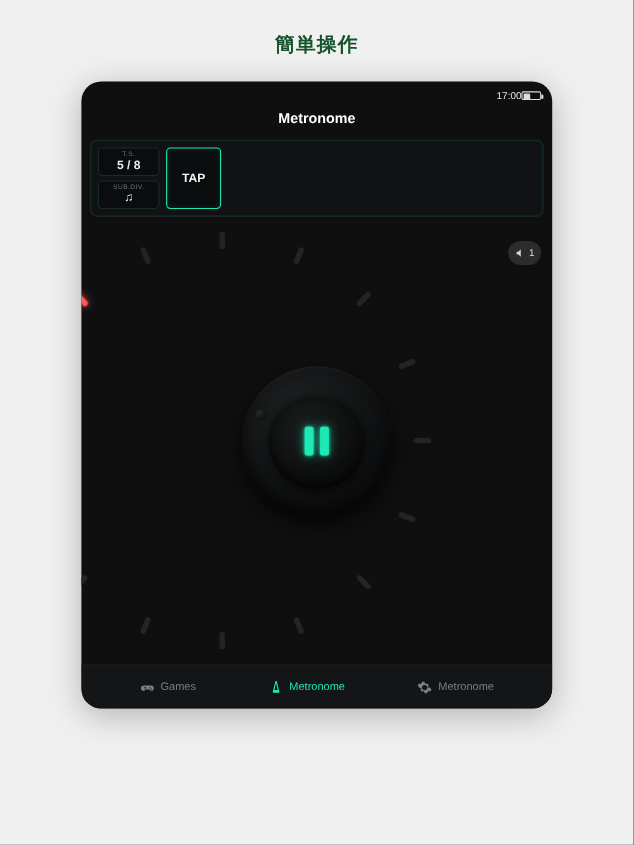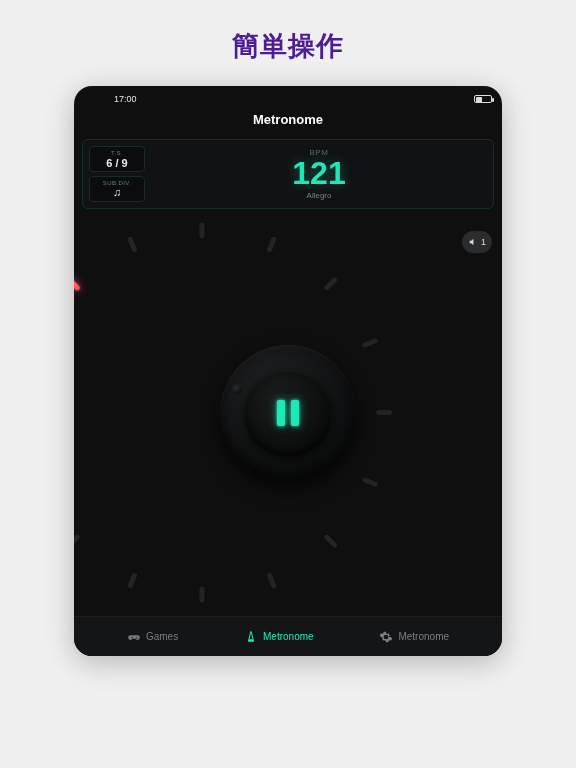--- a/index.html
+++ b/index.html
@@ -5,23 +5,23 @@
   * { box-sizing: border-box; margin: 0; padding: 0; }
   html, body { width: 576px; height: 768px; }
   body {
     background: #f0f0f0;
     font-family: -apple-system, "Helvetica Neue", Arial, sans-serif;
     display: flex;
     flex-direction: column;
     align-items: center;
   }
   .page-title {
-    font-size: 27px;
+    font-size: 18px;
     font-weight: 700;
-    color: #4c1d95;
+    color: #14532d;
     margin-top: 28px;
     margin-bottom: 22px;
     letter-spacing: 1px;
   }
   .device {
     width: 428px;
     height: 570px;
     background: #0f0f10;
     border-radius: 18px;
     box-shadow: 0 6px 30px rgba(0,0,0,0.25);
@@ -34,21 +34,21 @@
     height: 18px;
     display: flex;
     justify-content: space-between;
     align-items: center;
     padding: 0 10px;
     margin-top: 4px;
     color: #e6e6e6;
     font-size: 9px;
   }
   .statusbar .spacer { width: 30px; }
-  .statusbar .clock { flex: 1; text-align: left; font-weight: 500; }
+  .statusbar .clock { flex: 1; text-align: right; font-weight: 500; }
   .statusbar .battery {
     width: 18px; height: 8px; border: 1px solid #ddd; border-radius: 2px;
     position: relative;
   }
   .statusbar .battery::after {
     content: ""; position: absolute; right: -3px; top: 2px;
     width: 2px; height: 4px; background: #ddd; border-radius: 1px;
   }
   .statusbar .battery .fill {
     position: absolute; left: 1px; top: 1px; height: 6px;
@@ -237,32 +237,28 @@
         <span class="fill"></span>
       </span>
   </div>
 
   <div class="appbar">Metronome</div>
 
   <div class="top-card">
     <div class="ts-subdiv">
       <div class="ts-box">
         <div class="ts-label">T.S.</div>
-        <div class="ts-value">6 / 9</div>
+        <div class="ts-value">5 / 8</div>
       </div>
       <div class="sub-box">
         <div class="sub-label">SUB.DIV.</div>
         <div class="sub-value">♫</div>
       </div>
     </div>
-    <div class="bpm-area">
-      <div class="bpm-label">BPM</div>
-      <div class="bpm-value">121</div>
-      <div class="tempo-name">Allegro</div>
-    </div>
+    <div class="tap-box">TAP</div>
   </div>
 
   <div class="content">
     <div class="volume-pill">
       <svg viewBox="0 0 24 24">
           <path fill="currentColor" d="M4 9v6h4l5 5V4L8 9H4z"></path>
         </svg>
       <span>1</span>
     </div>
 

